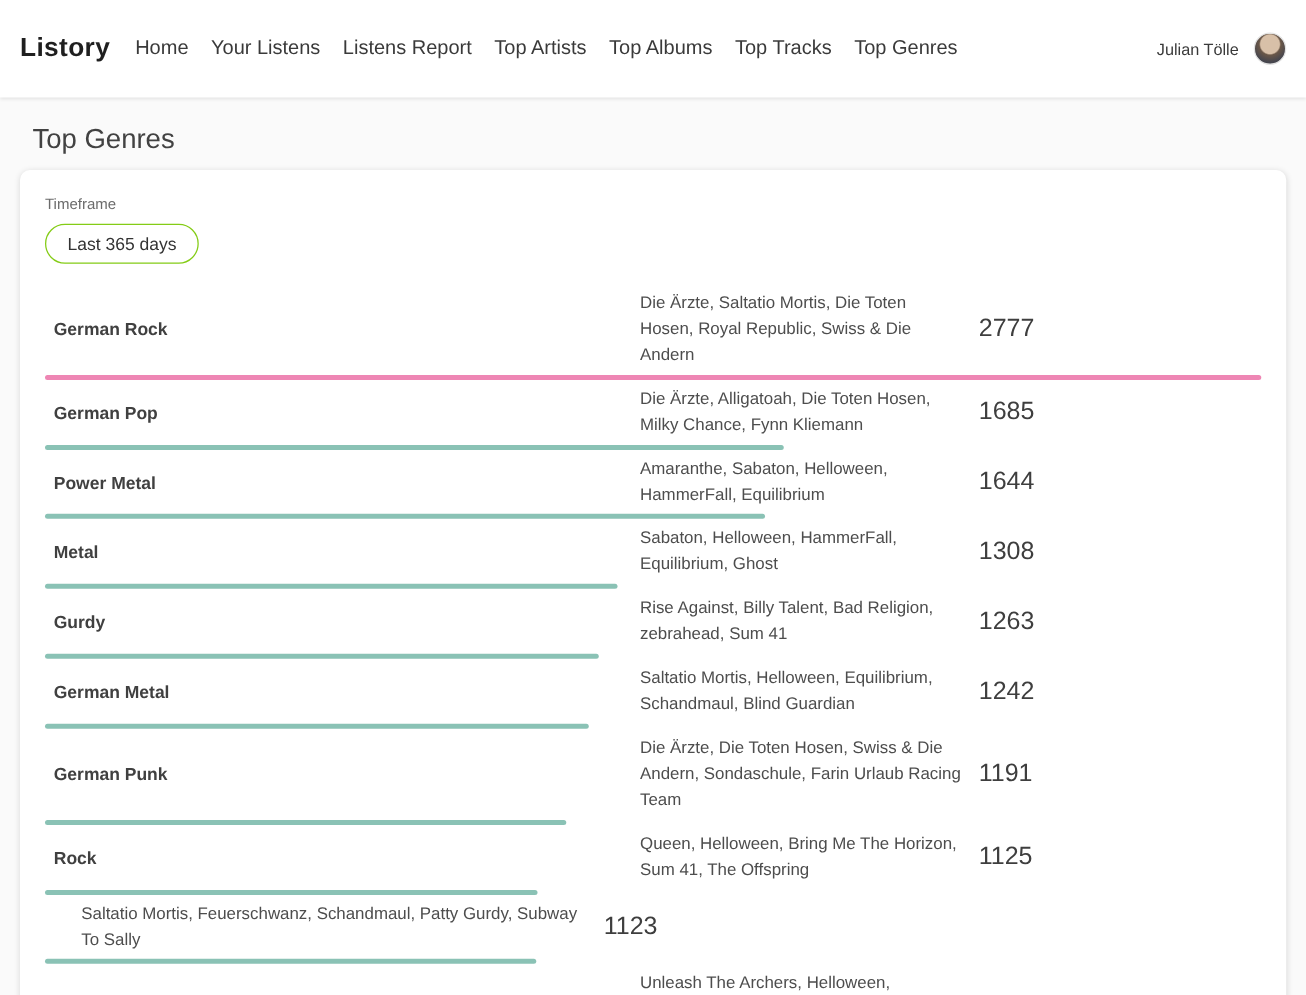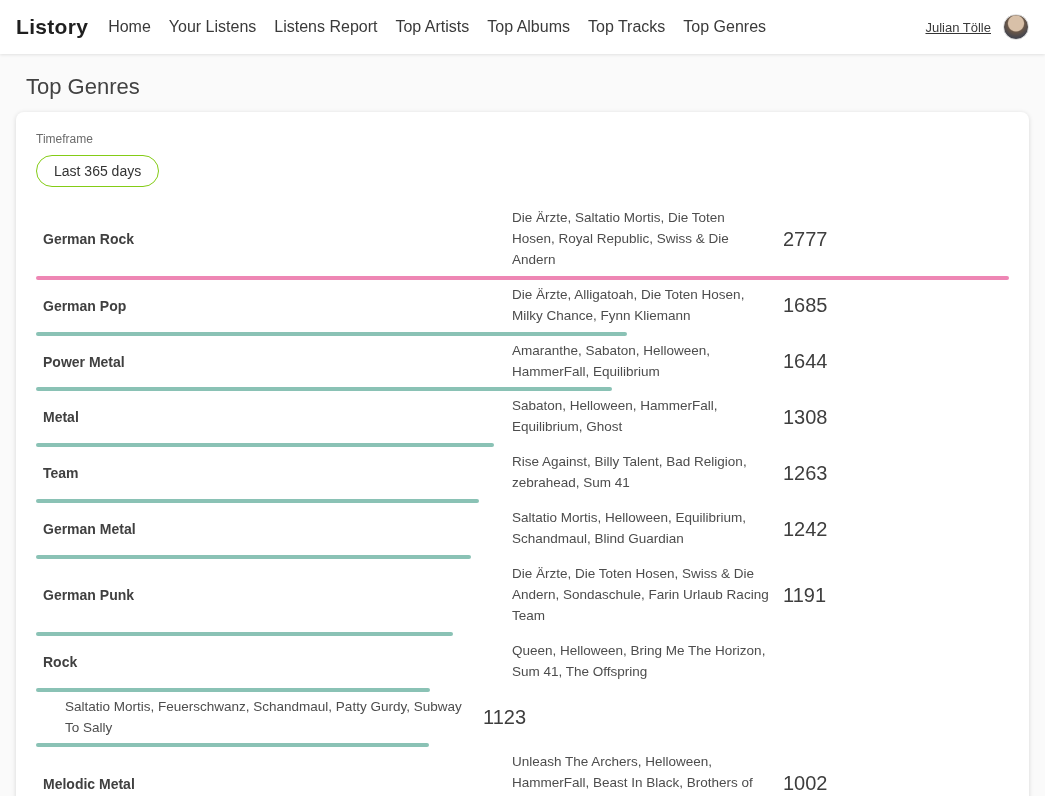--- a/index.html
+++ b/index.html
@@ -7,38 +7,38 @@
   body {
     background: #fafafa;
     font-family: "Liberation Sans", sans-serif;
     color: #333;
   }
 
   
   header {
     display: flex;
     align-items: center;
-    height: 54px;
+    height: 78px;
     background: #ffffff;
     padding: 0 16px;
     box-shadow: 0 1px 3px rgba(0,0,0,0.10);
     position: relative;
     z-index: 2;
   }
   .logo {
     font-size: 21px;
     font-weight: 700;
     color: #1f1f1f;
     letter-spacing: 0.3px;
     margin-right: 20px;
     cursor: pointer;
   }
   nav { display: flex; align-items: center; gap: 18px; }
   .nav-item { font-size: 16px; color: #3a3a3a; cursor: pointer; white-space: nowrap; }
-  .user-area { margin-left: auto; display: flex; align-items: center; gap: 12px; text-decoration: underline; }
+  .user-area { margin-left: auto; display: flex; align-items: center; gap: 12px; }
   .user-name { font-size: 13px; color: #3a3a3a; cursor: pointer; }
   .avatar {
     width: 26px; height: 26px; border-radius: 50%;
     background: radial-gradient(circle at 50% 35%, #d8c0a8 0%, #d8c0a8 38%, #6a5748 44%, #46464e 72%);
     border: 1px solid #e2e2e2;
     cursor: pointer;
   }
 
   main { padding: 0 16px; }
   .page-title { font-size: 22px; font-weight: 500; color: #424242; margin: 20px 10px 12px; }
@@ -125,40 +125,41 @@
     <div class="gcount">1644</div>
     <div class="gbar" style="width: 59.2%; background: rgb(138, 194, 181);"></div>
   </div>
         <div class="grow">
     <div class="gname">Metal</div>
     <div class="gartists">Sabaton, Helloween, HammerFall, Equilibrium, Ghost</div>
     <div class="gcount">1308</div>
     <div class="gbar" style="width: 47.1%; background: rgb(138, 194, 181);"></div>
   </div>
         <div class="grow">
-    <div class="gname">Team</div>
+    <div class="gname">Gurdy</div>
     <div class="gartists">Rise Against, Billy Talent, Bad Religion, zebrahead, Sum 41</div>
     <div class="gcount">1263</div>
     <div class="gbar" style="width: 45.5%; background: rgb(138, 194, 181);"></div>
   </div>
         <div class="grow">
     <div class="gname">German Metal</div>
     <div class="gartists">Saltatio Mortis, Helloween, Equilibrium, Schandmaul, Blind Guardian</div>
     <div class="gcount">1242</div>
     <div class="gbar" style="width: 44.7%; background: rgb(138, 194, 181);"></div>
   </div>
         <div class="grow">
     <div class="gname">German Punk</div>
     <div class="gartists">Die Ärzte, Die Toten Hosen, Swiss &amp; Die Andern, Sondaschule, Farin Urlaub Racing Team</div>
     <div class="gcount">1191</div>
     <div class="gbar" style="width: 42.9%; background: rgb(138, 194, 181);"></div>
   </div>
         <div class="grow">
     <div class="gname">Rock</div>
     <div class="gartists">Queen, Helloween, Bring Me The Horizon, Sum 41, The Offspring</div>
+    <div class="gcount">1125</div>
     <div class="gbar" style="width: 40.5%; background: rgb(138, 194, 181);"></div>
   </div>
         <div class="grow">
     <div class="gartists">Saltatio Mortis, Feuerschwanz, Schandmaul, Patty Gurdy, Subway To Sally</div>
     <div class="gcount">1123</div>
     <div class="gbar" style="width: 40.4%; background: rgb(138, 194, 181);"></div>
   </div>
         <div class="grow">
     <div class="gname">Melodic Metal</div>
     <div class="gartists">Unleash The Archers, Helloween, HammerFall, Beast In Black, Brothers of Metal</div>

